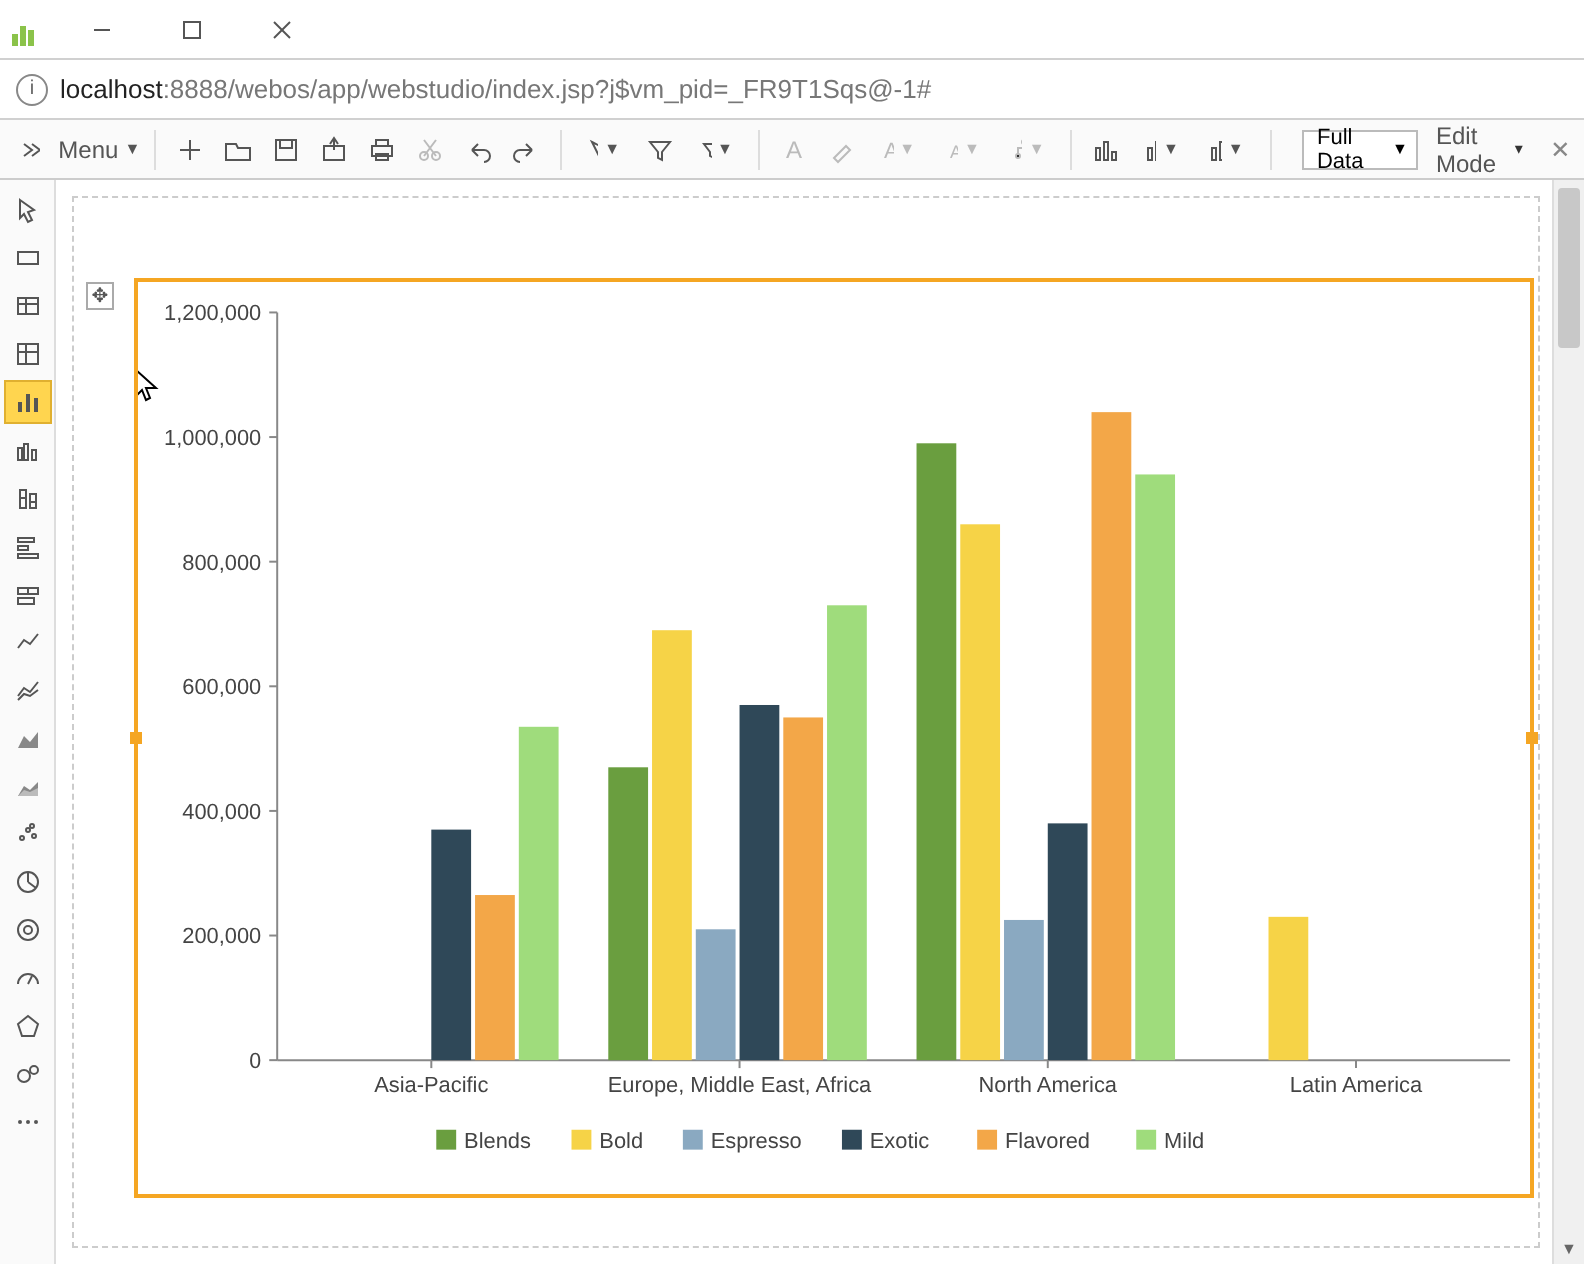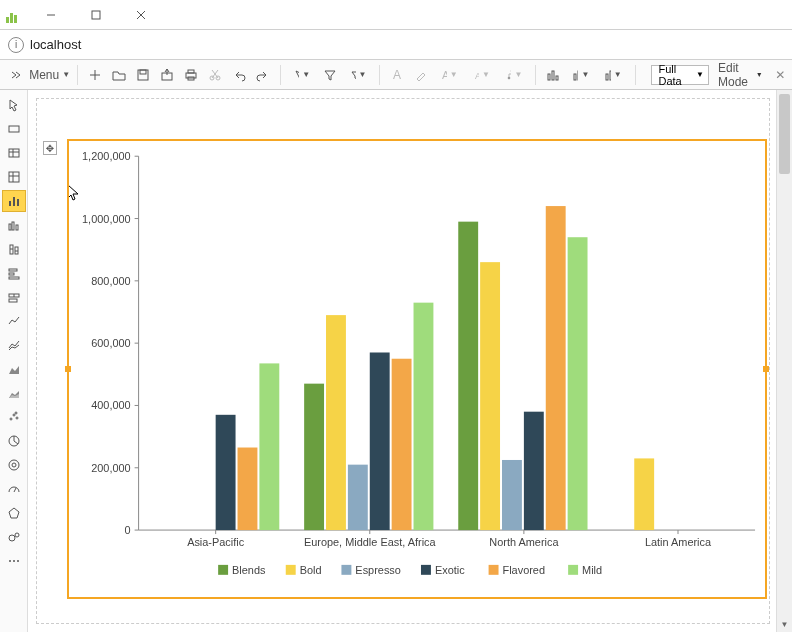--- a/index.html
+++ b/index.html
@@ -87,20 +87,21 @@
           <line x1="1" y1="1" x2="9" y2="9"></line>
           <line x1="9" y1="1" x2="1" y2="9"></line>
         </svg>
       </div>
   </div>
 </div>
 
 <div class="addrbar">
   <div class="info-icon">i</div>
   <span class="host">localhost</span>
+    <span class="path">:8888/webos/app/webstudio/index.jsp?j$vm_pid=_FR9T1Sqs@-1#</span>
 </div>
 
 <div class="toolbar">
   <div class="tbtn">
       <svg width="10" height="10">
         <path d="M2 2l4 3-4 3M6 2l4 3-4 3" fill="none"></path>
       </svg>
     </div>
   <div class="tbtn menu-btn">
       <span>Menu</span>

